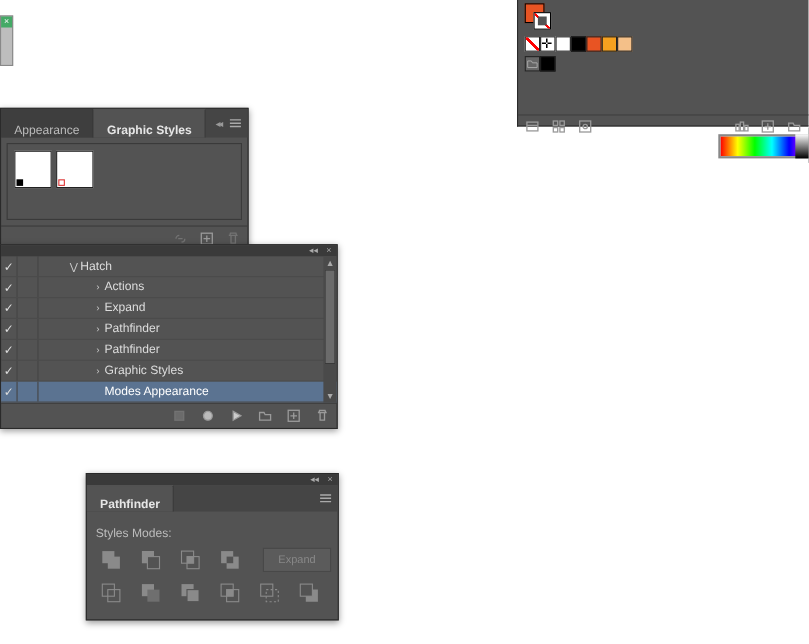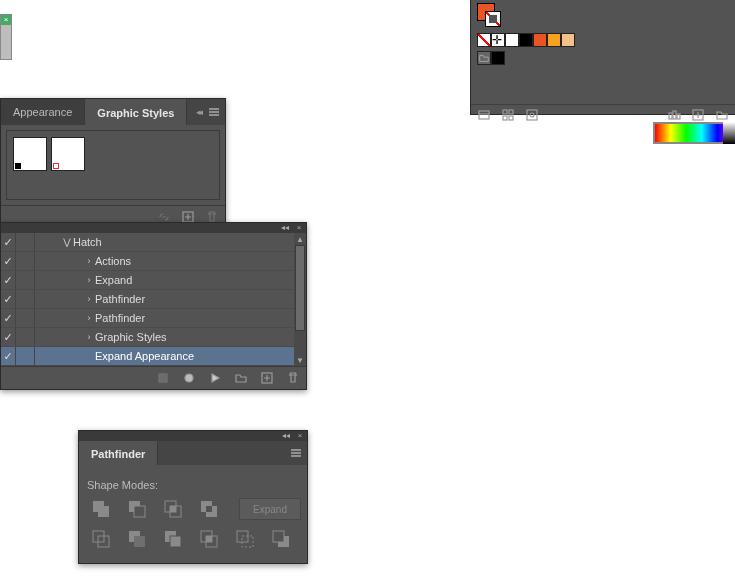--- a/index.html
+++ b/index.html
@@ -1,20 +1,20 @@
 <!DOCTYPE html>
 <html><head>
 <meta charset="utf-8">
 <style>
   html,body{margin:0;padding:0;width:735px;height:585px;background:#fff;font-family:"Segoe UI",Tahoma,Arial,sans-serif;font-size:11px;color:#c8c8c8;overflow:hidden;}
   .panel{position:absolute;background:#535353;border:1px solid #2a2a2a;box-shadow:0 2px 6px rgba(0,0,0,0.4);}
   .titlebar{height:10px;background:#3a3a3a;display:flex;justify-content:flex-end;align-items:center;padding:0 2px;gap:4px;}
   .tb-btn{width:10px;height:8px;display:flex;align-items:center;justify-content:center;cursor:pointer;color:#aaa;font-size:8px;line-height:1;}
   .tabbar{height:26px;background:#454545;display:flex;align-items:stretch;position:relative;}
-  .tab{padding:0 12px;display:flex;align-items:center;font-size:11px;color:#bbb;cursor:pointer;border-right:1px solid #383838;}
+  .tab{padding:0 12px;display:flex;align-items:flex-end;font-size:11px;color:#bbb;cursor:pointer;border-right:1px solid #383838;}
   .tab.active{background:#535353;color:#e6e6e6;font-weight:600;border-top:1px solid #535353;}
   .tab.inactive{background:#3e3e3e;}
   .tabbar-right{position:absolute;right:4px;top:0;height:100%;display:flex;align-items:center;gap:6px;}
   .flyout{width:14px;height:14px;display:flex;align-items:center;justify-content:center;cursor:pointer;color:#aaa;}
   .flyout svg{width:14px;height:14px;}
   .collapse-ico{font-size:9px;color:#999;letter-spacing:-2px;}
   .panel-body{padding:6px;}
   .thumb-row{display:flex;gap:4px;}
   .thumb{width:32px;height:32px;background:#fff;border:1px solid #222;position:relative;}
   .thumb .c1{position:absolute;width:6px;height:6px;background:#000;left:1px;bottom:1px;}
@@ -173,21 +173,21 @@
         <span class="indent" style="width:44px"></span>
         <span class="tw">›</span>
         <span>Graphic Styles</span>
       </div>
       <div class="act-row sel">
         <span class="chk">✓</span>
         <span class="sep"></span>
         <span class="sep" style="margin-left:14px"></span>
         <span class="indent" style="width:44px"></span>
         <span class="tw"></span>
-        <span>Expand Appearance</span>
+        <span>Modes Appearance</span>
       </div>
       <div class="act-scroll">
       <div class="arr" style="top:0">▲</div>
       <div class="thumb-sb" style="top:12px;height:86px;"></div>
       <div class="arr" style="bottom:0">▼</div>
     </div>
   </div>
   <div class="footer" style="justify-content:flex-end;gap:12px;">
     <span class="ico dis">
         <svg viewBox="0 0 14 14">
@@ -234,21 +234,21 @@
       </div>
     <div class="tabbar-right">
       <span class="flyout">
           <svg viewBox="0 0 14 14">
             <path d="M2 4h10M2 7h10M2 10h10" stroke="#aaa" stroke-width="1.3"></path>
           </svg>
         </span>
     </div>
   </div>
   <div class="panel-body">
-    <div class="pf-label">Shape Modes:</div>
+    <div class="pf-label">Styles Modes:</div>
     <div class="pf-row">
       <span class="pf-btn">
           <svg viewBox="0 0 20 20">
             <rect x="2" y="2" width="11" height="11" fill="#8a8a8a"></rect>
             <rect x="7" y="7" width="11" height="11" fill="#8a8a8a"></rect>
           </svg>
         </span>
       <span class="pf-btn">
           <svg viewBox="0 0 20 20">
             <path d="M2 2h11v5h-6v6H2z" fill="#8a8a8a"></path>

